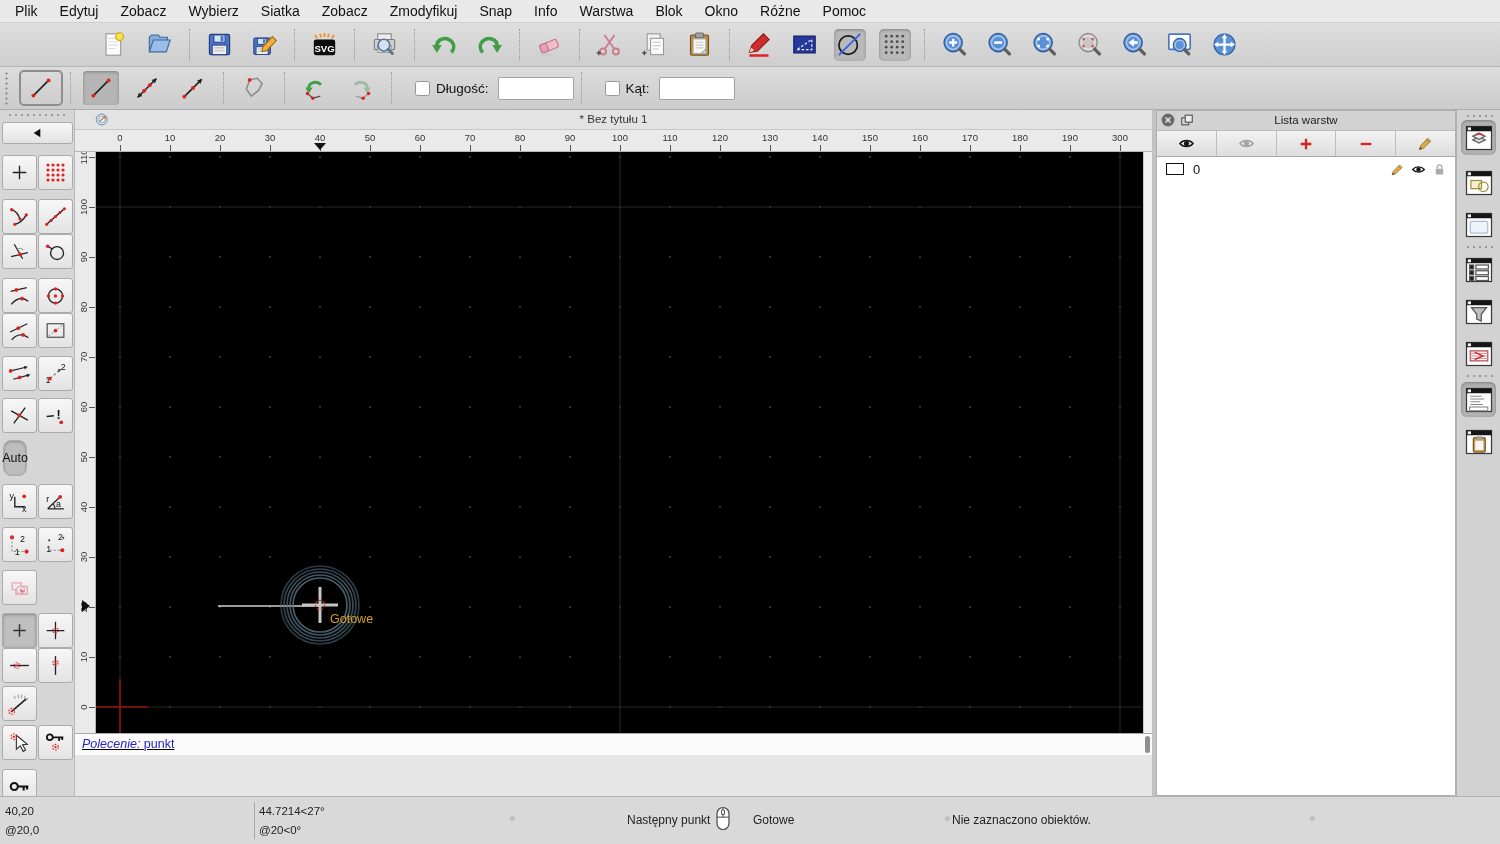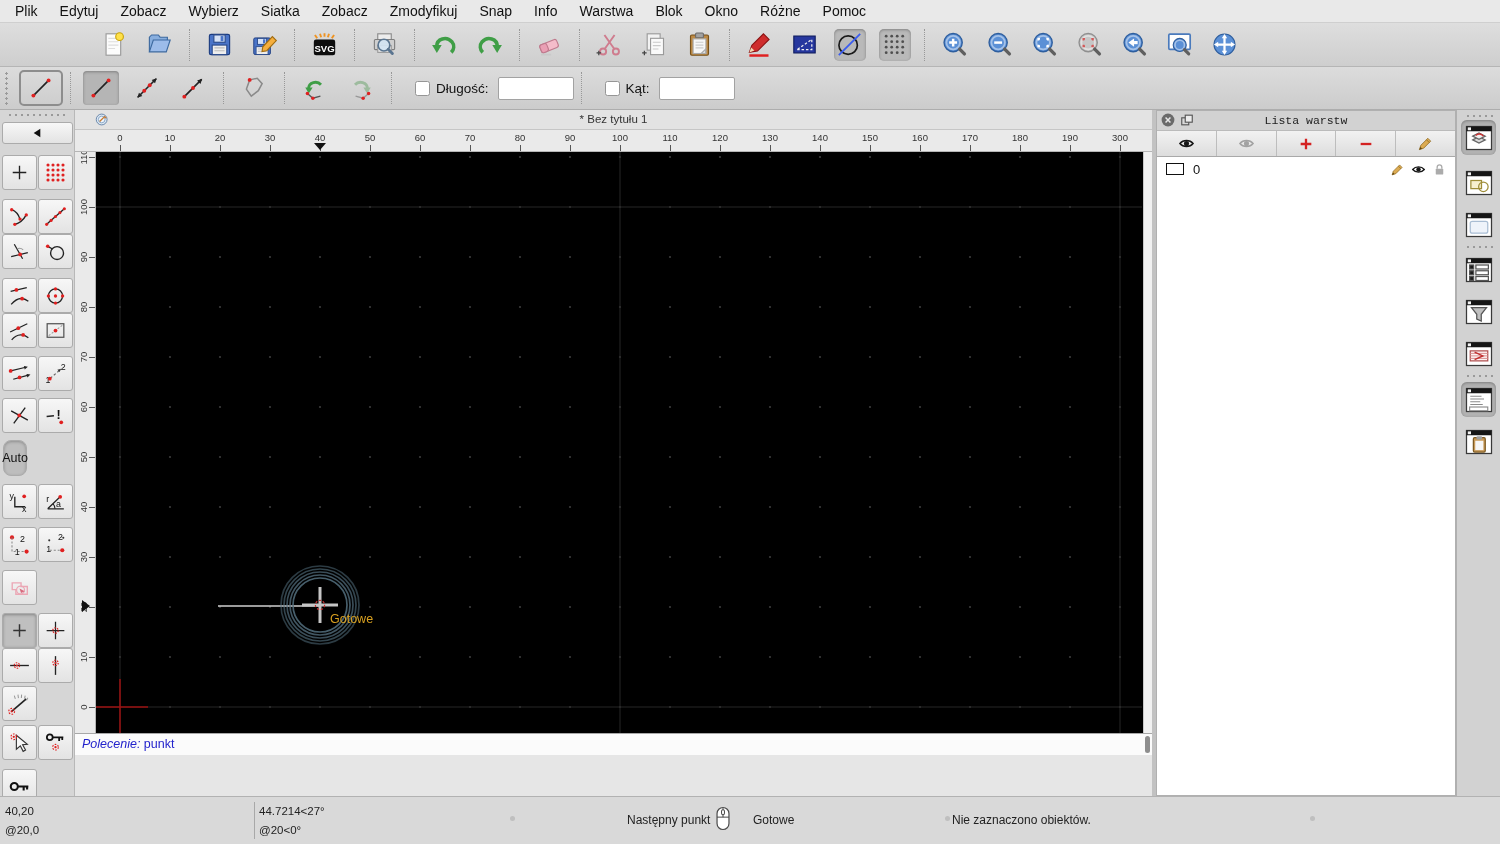--- a/index.html
+++ b/index.html
@@ -26,21 +26,21 @@
   
   .main{position:absolute;top:110px;left:0;width:1500px;height:686px;background:#c2c2c2;}
   
   .sidebar{position:absolute;left:0;top:0;width:75px;height:686px;background:#d6d6d6;border-right:1px solid #b8b8b8;box-sizing:border-box;}
   .side-dots{position:absolute;top:3px;left:7px;width:60px;height:4px;background-image:radial-gradient(#999 1px,transparent 1.2px);background-size:6px 4px;}
   .sbtn{position:absolute;width:35px;height:35px;background:linear-gradient(#f7f7f7,#e3e3e3);border:1px solid #ababab;border-radius:3px;display:flex;align-items:center;justify-content:center;box-sizing:border-box;}
   .sbtn.active{background:#bfbfbf;box-shadow:inset 0 1px 3px rgba(0,0,0,.3);}
   .sbtn.wide{width:71px;height:22px;}
   .sbtn.auto{width:24px;height:36px;border-radius:8px;background:#bdbdbd;box-shadow:inset 0 1px 3px rgba(0,0,0,.25);font-size:12.5px;color:#111;}
   
-  .workarea{position:absolute;left:75px;top:0;width:1077px;height:686px;background:#e6e6e6;}
+  .workarea{position:absolute;left:75px;top:0;width:1077px;height:686px;background:#e6e6e6;text-decoration:underline;}
   .doc-titlebar{position:relative;height:20px;background:#e3e3e3;border-bottom:1px solid #c6c6c6;box-sizing:border-box;}
   .doc-title{position:absolute;left:0;right:0;top:0;text-align:center;font-size:11.5px;color:#333;line-height:19px;}
   .doc-icon{position:absolute;left:20px;top:2px;}
   .hruler{position:relative;height:22px;background:#eaeaea;border-bottom:1px solid #b5b5b5;box-sizing:border-box;overflow:hidden;}
   .hnum{position:absolute;top:2px;font-size:9.5px;color:#333;transform:translateX(-50%);}
   .htick{position:absolute;bottom:0;width:1px;height:6px;background:#555;}
   .hmarker{position:absolute;left:239px;top:13px;width:0;height:0;border-left:6px solid transparent;border-right:6px solid transparent;border-top:7px solid #111;}
   .canvas-row{position:relative;height:581px;background:#000;}
   .vruler{position:absolute;left:0;top:0;width:21px;height:581px;background:#eaeaea;border-right:1px solid #b5b5b5;box-sizing:border-box;overflow:hidden;z-index:2;}
   .vnum{position:absolute;left:1px;width:14px;height:12px;font-size:9.5px;color:#333;display:flex;align-items:center;justify-content:center;transform:rotate(-90deg);}
@@ -53,21 +53,21 @@
   .gridstatus{position:absolute;right:0;top:0;width:62px;height:14px;border-left:1px solid #c9c9c9;font-size:11.5px;color:#111;line-height:14px;text-align:right;padding-right:4px;box-sizing:border-box;background:#ececec;}
   .cmd-history{position:relative;height:22px;background:#fbfbfb;border-top:1px solid #a8a8a8;box-sizing:border-box;font-size:12.5px;color:#2323cc;padding:3px 0 0 7px;}
   .cmd-history .pfx{font-style:italic;}
   .hist-thumb{position:absolute;right:2px;top:2px;width:5px;height:17px;background:#8e8e8e;border-radius:3px;}
   .cmd-input{position:relative;height:26px;background:#e2e2e2;display:flex;align-items:center;padding:0 1px;box-sizing:border-box;}
   .cmd-field{flex:1;height:22px;background:#fff;border:1px solid #a5a5a5;display:flex;align-items:center;padding-left:6px;font-size:13px;color:#111;box-sizing:border-box;}
   .cmd-field input{flex:1;border:none;outline:none;font-size:13px;background:transparent;}
   .kbd-btn{width:22px;height:22px;margin-left:2px;background:#f5f5f5;border:1px solid #979797;border-radius:3px;display:flex;align-items:center;justify-content:center;box-sizing:border-box;flex:0 0 auto;}
   
   .layers-panel{position:absolute;left:1156px;top:0;width:300px;height:686px;background:#fff;border:1px solid #b0b0b0;box-sizing:border-box;}
-  .lp-titlebar{position:relative;height:19px;background:#d2d2d2;border-bottom:1px solid #bbb;text-align:center;font-size:11.5px;color:#222;line-height:19px;font-family:Liberation Mono, monospace;}
+  .lp-titlebar{position:relative;height:19px;background:#d2d2d2;border-bottom:1px solid #bbb;text-align:center;font-size:11.5px;color:#222;line-height:19px;}
   .lp-close{position:absolute;left:4px;top:2px;}
   .lp-undock{position:absolute;left:23px;top:2px;}
   .lp-toolbar{display:flex;height:25px;background:linear-gradient(#f2f2f2,#dddddd);border-bottom:1px solid #a9a9a9;}
   .lp-cell{flex:1;border-right:1px solid #bdbdbd;display:flex;align-items:center;justify-content:center;}
   .lp-cell:last-child{border-right:none;}
   .layer-row{height:20px;display:flex;align-items:center;padding:2px 8px 0 9px;font-size:13px;color:#111;}
   .layer-swatch{width:16px;height:10px;background:#fff;border:1.5px solid #111;margin-right:9px;flex:0 0 auto;}
   .layer-name{flex:1;}
   .layer-row .ric{margin-left:6px;display:flex;}
   

